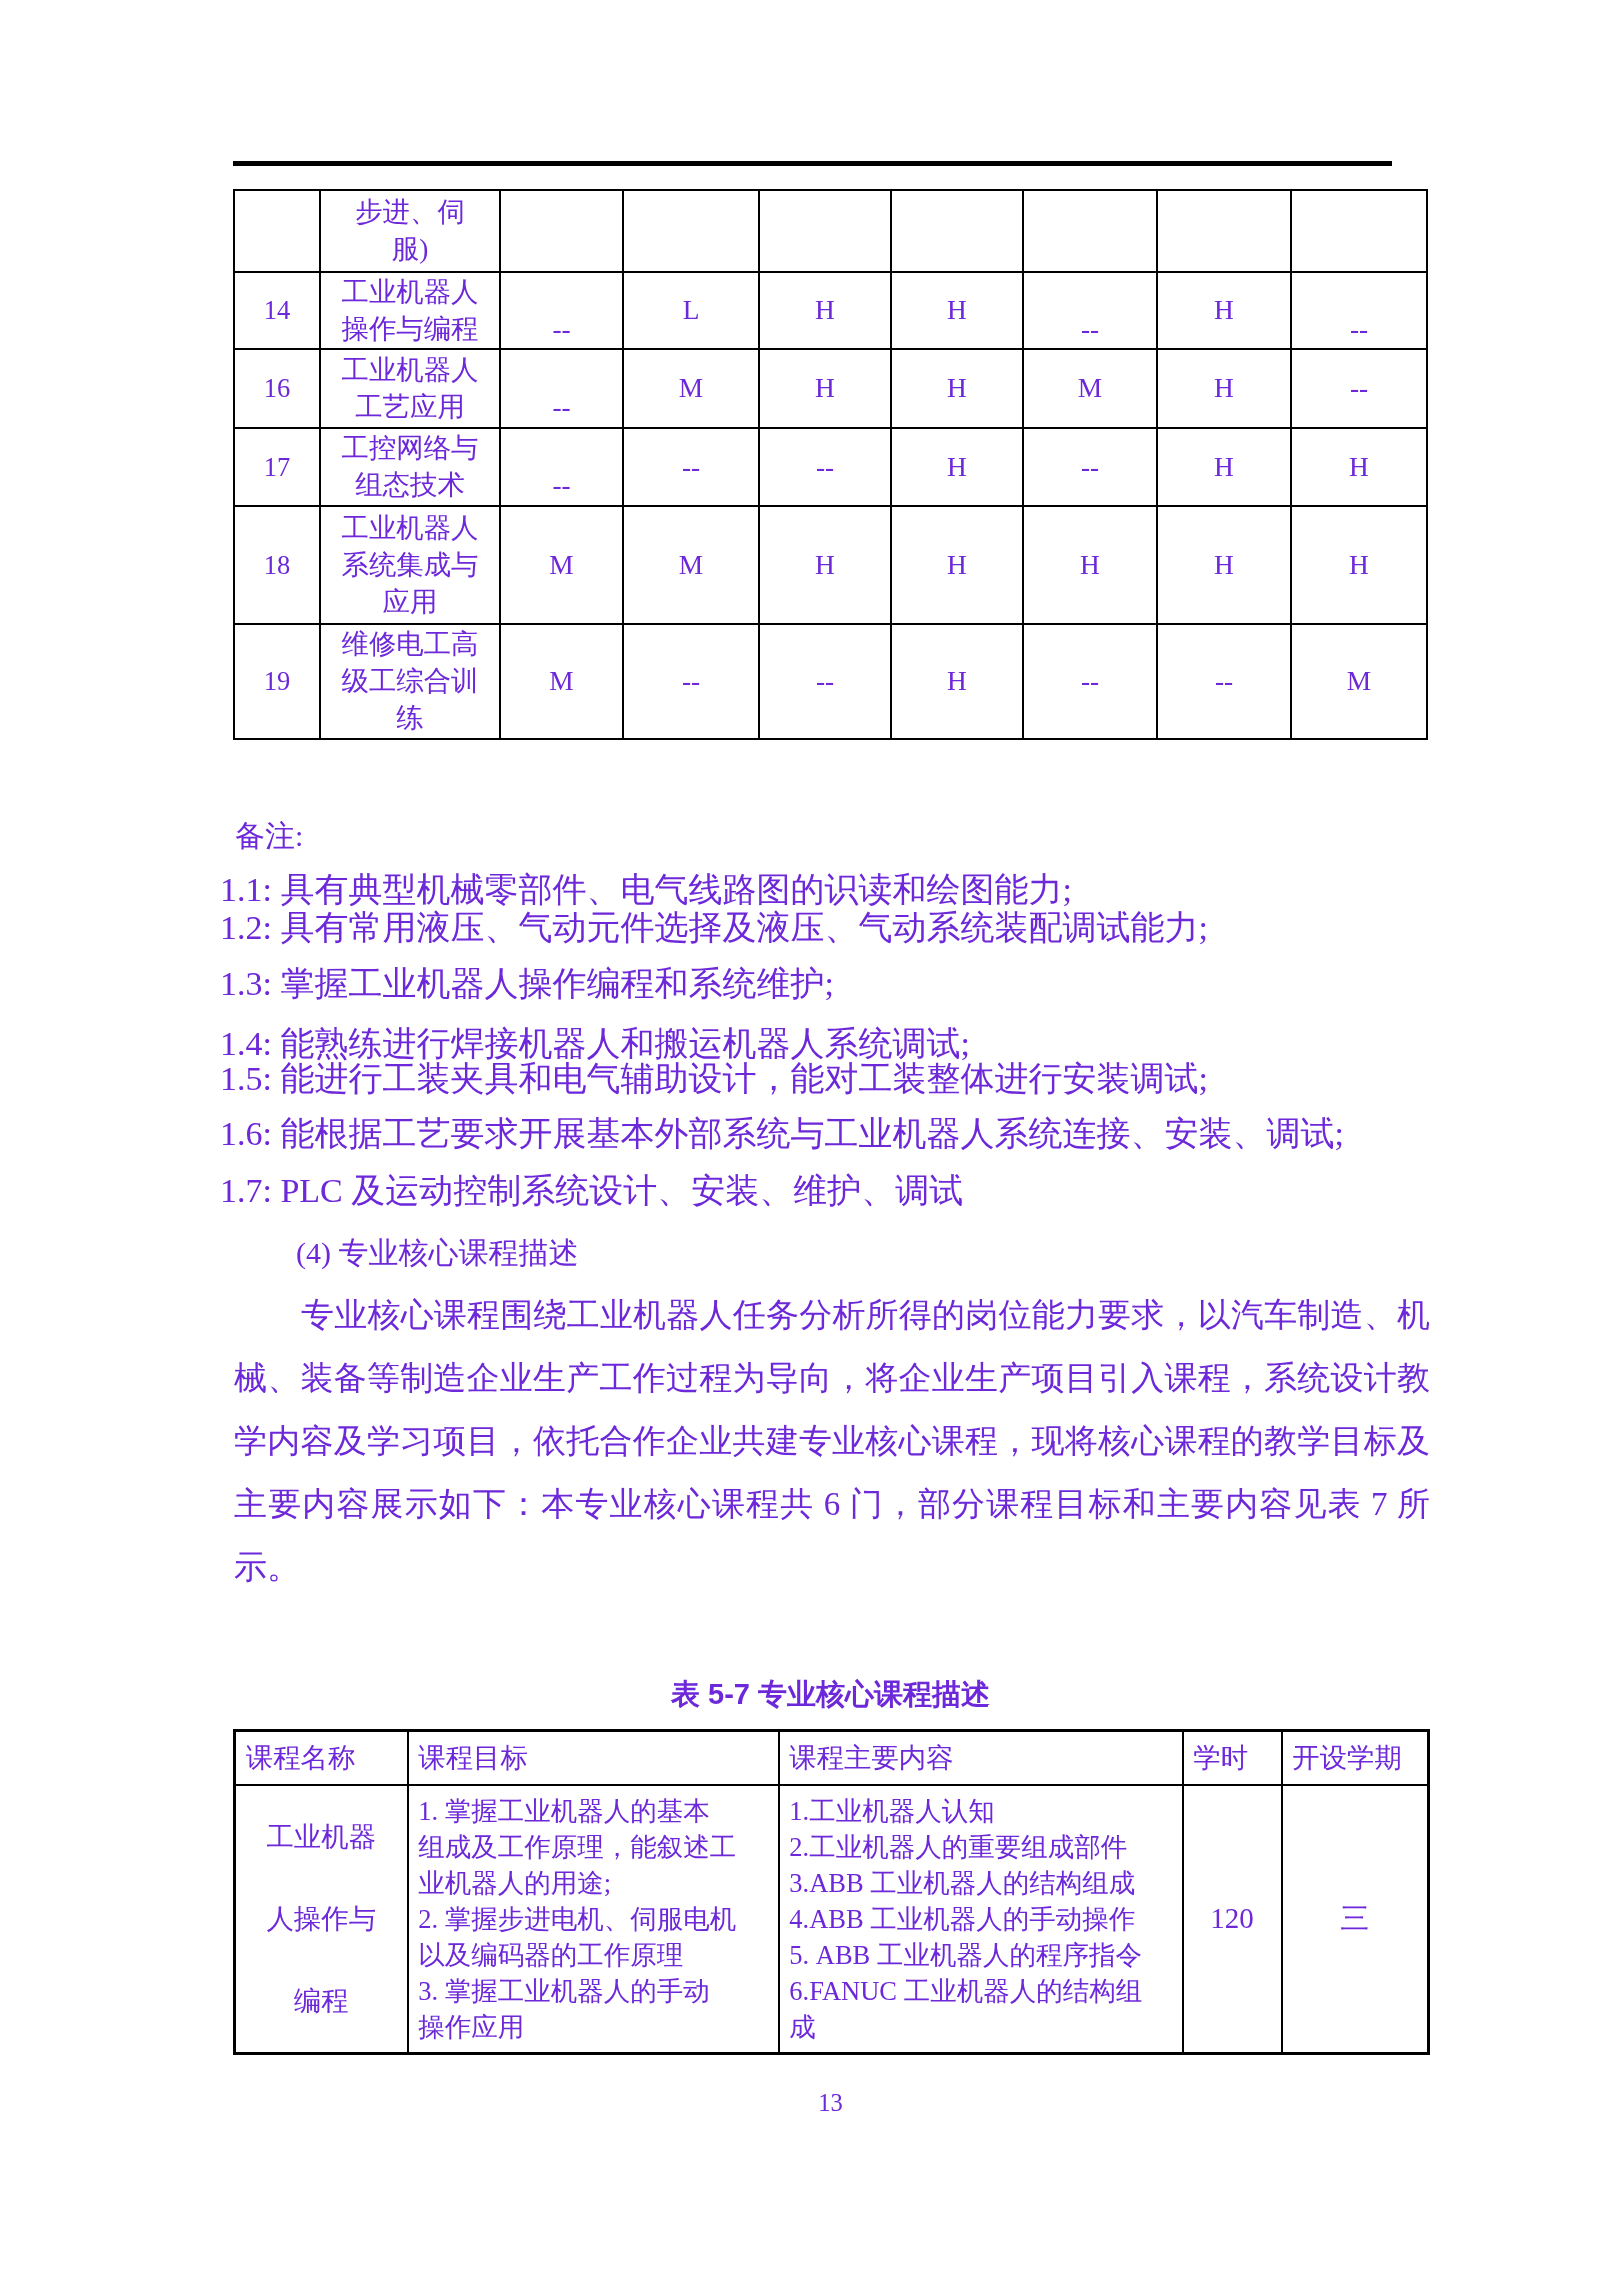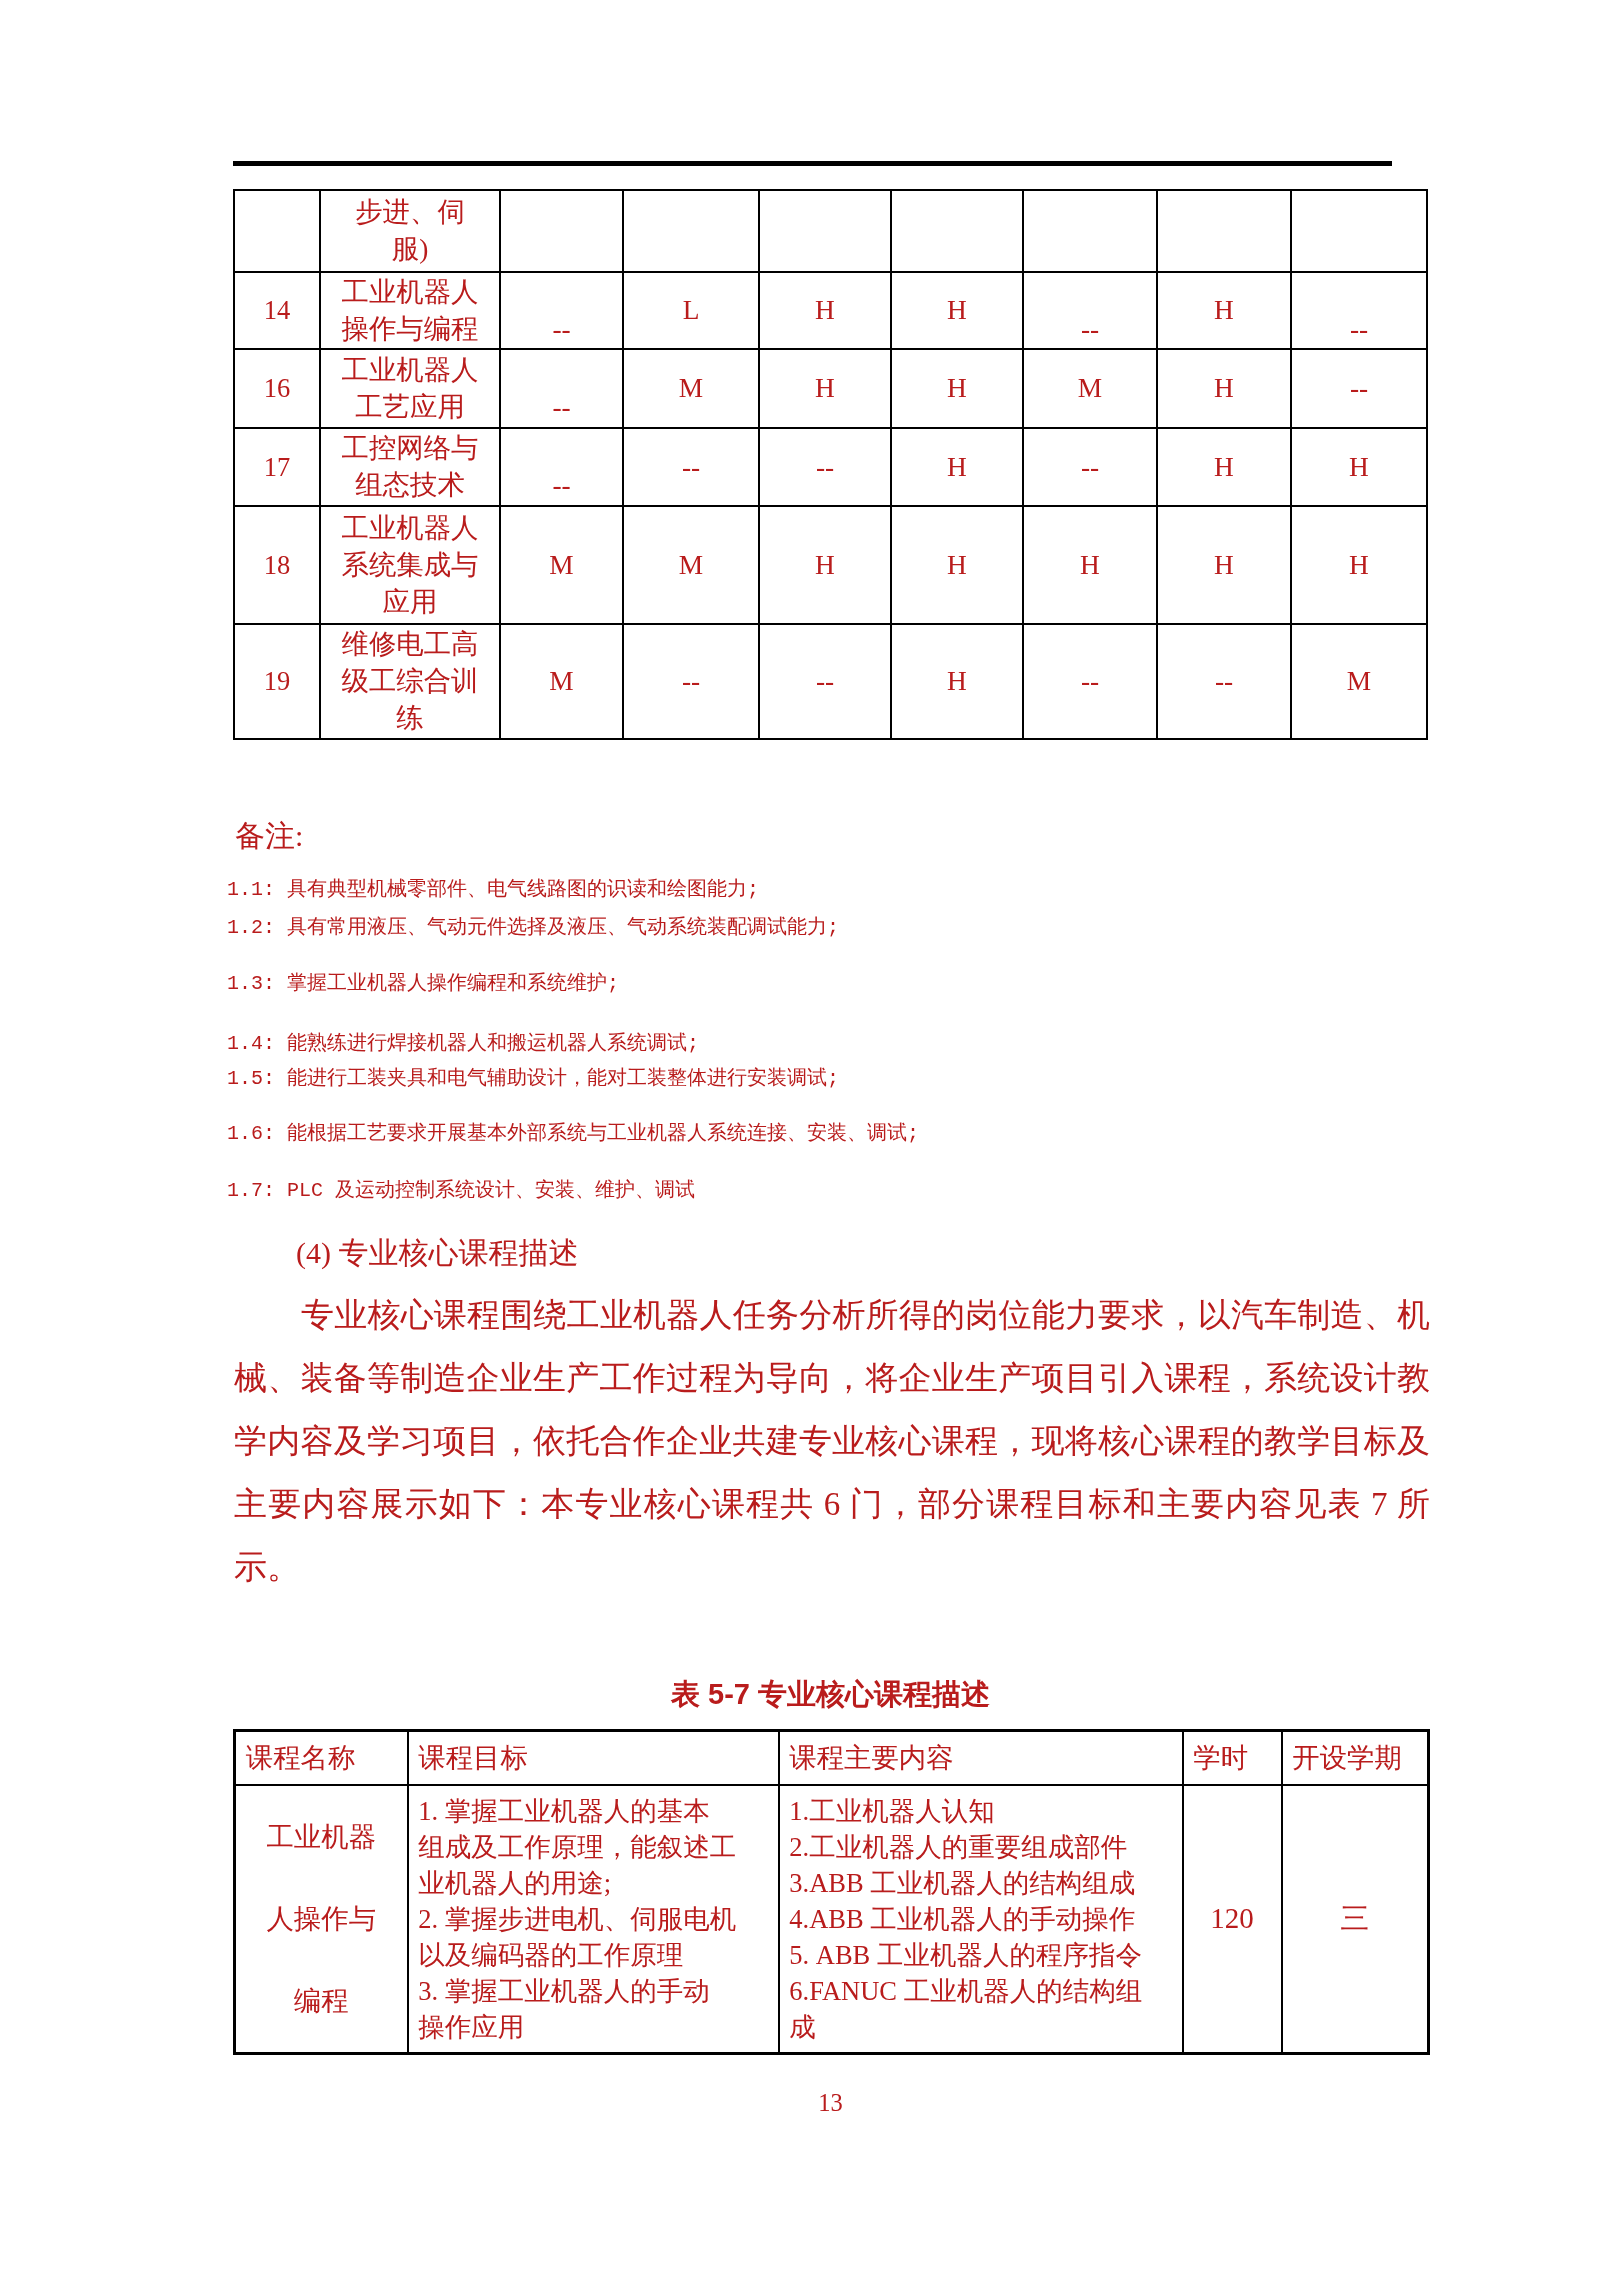--- a/index.html
+++ b/index.html
@@ -1,21 +1,21 @@
 <!DOCTYPE html>
 <html><head>
 <meta charset="utf-8">
 <style>
   html,body{margin:0;padding:0;background:#888;}
   .page{
     position:relative;
     width:1621px;height:2293px;
     margin:0 auto;
     background:#ffffff;
-    color:#b91c1c;
+    color:#6d28d9;
     font-family:"Liberation Serif","DejaVu Serif",serif;
     overflow:hidden;
   }
   .header-rule{
     position:absolute;left:233px;top:161px;
     width:1159px;height:4.9px;background:#000;
   }
 
   
   .matrix{
@@ -35,22 +35,22 @@
   .matrix td.num-cell{font-size:26.5px;}
   .tr0{height:82px}.tr1{height:77px}.tr2{height:78px}.tr3{height:79px}
   .tr4{height:78px}.tr5{height:118px}.tr6{height:115px}
 
   
   .notes-heading{
     position:absolute;left:235px;top:819px;
     font-size:30px;line-height:33px;
   }
   .note{
-    position:absolute;left:227px;
-    font-size:20px;line-height:31px;white-space:nowrap;font-family:Liberation Mono, monospace;
+    position:absolute;left:220px;
+    font-size:34px;line-height:31px;white-space:nowrap;
   }
   .n0{top:874px}.n1{top:912px}.n2{top:968px}.n3{top:1028px}
   .n4{top:1063px}.n5{top:1118px}.n6{top:1175px}
 
   
   .section-heading{
     position:absolute;left:296px;top:1236px;
     font-size:30px;line-height:33px;
   }
   .body-paragraph{

